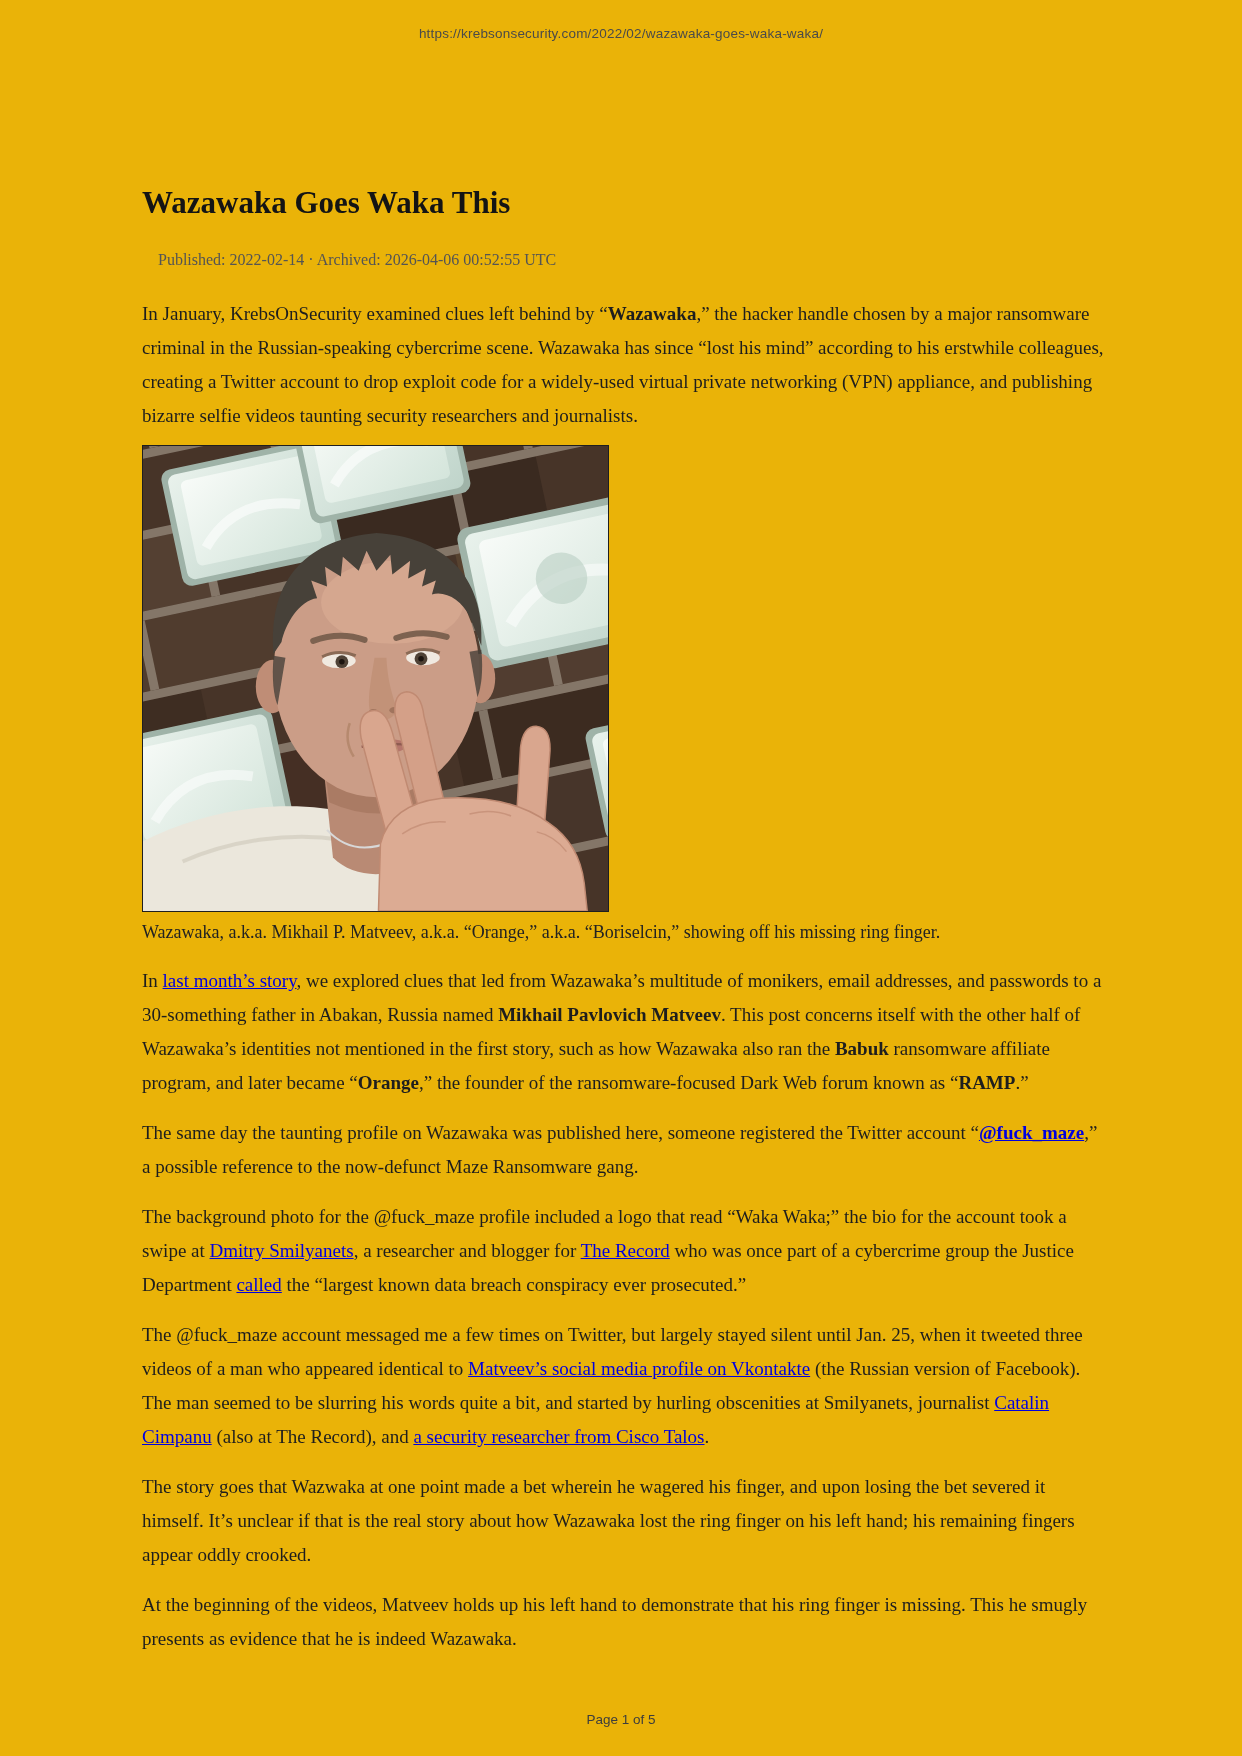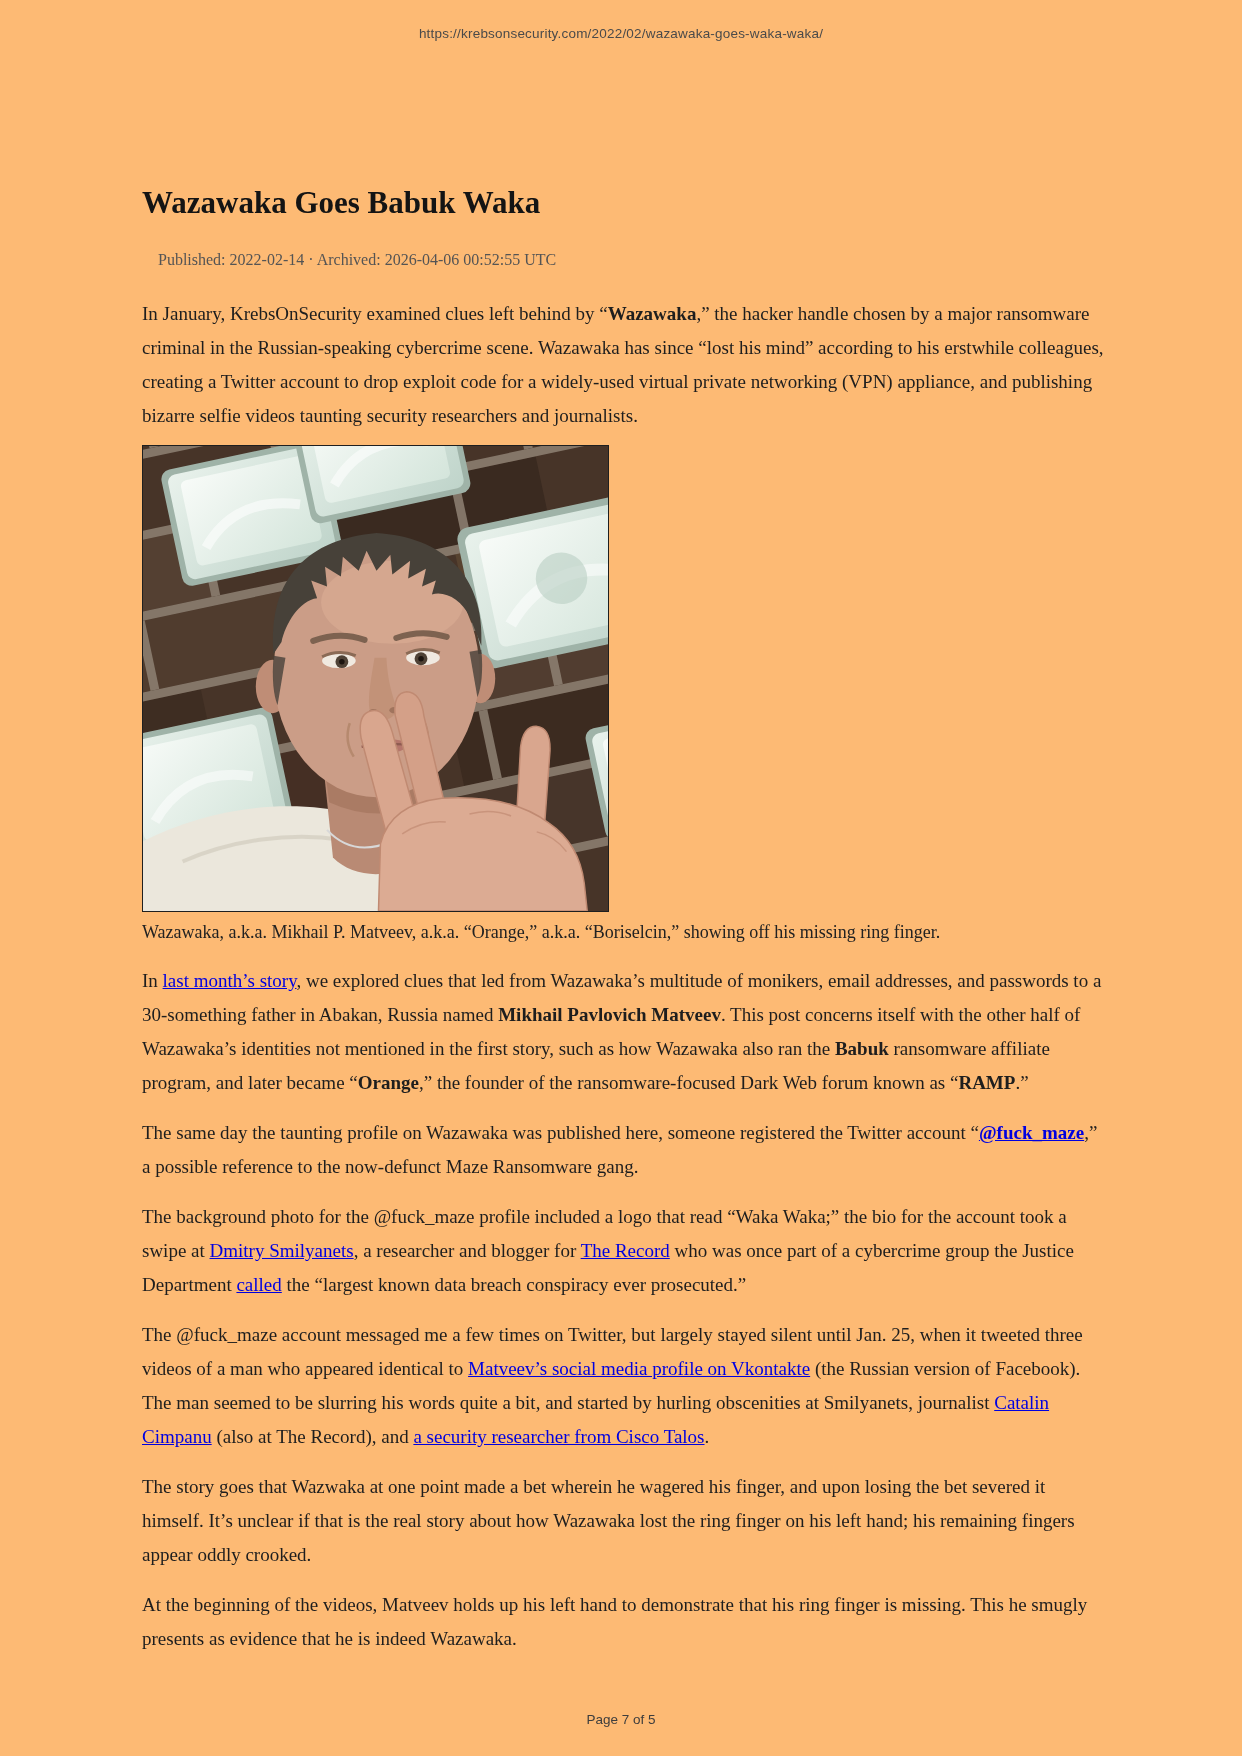--- a/index.html
+++ b/index.html
@@ -1,18 +1,18 @@
 <!DOCTYPE html>
 <html><head>
 <meta charset="utf-8">
 <style>
   html,body { margin:0; padding:0; background:#ffffff; }
   .page {
     position:relative; width:1242px; height:1756px; margin:0 auto;
-    background:#fdba74; overflow:hidden;
+    background:#eab308; overflow:hidden;
     font-family:"Liberation Serif", serif;
   }
   .url-header {
     position:absolute; top:26px; left:0; width:100%; text-align:center;
     font-family:"Liberation Sans", sans-serif; font-size:13.5px; color:#4a4a4a;
     letter-spacing:.2px;
   }
   article { position:absolute; left:142px; top:183px; width:962px; }
   h1.title {
     margin:0 0 26px 0; font-size:31px; line-height:40px; font-weight:bold;
@@ -34,21 +34,21 @@
   }
 </style>
 </head>
 <body>
 
 <div class="page">
 
   <div class="url-header">https://krebsonsecurity.com/2022/02/wazawaka-goes-waka-waka/</div>
 
   <article>
-    <h1 class="title">Wazawaka Goes Babuk Waka</h1>
+    <h1 class="title">Wazawaka Goes Waka This</h1>
     <div class="meta">Published: 2022-02-14 · Archived: 2026-04-06 00:52:55 UTC</div>
 
     <p class="body"><span>In January, KrebsOnSecurity examined clues left behind by “</span><span class="b">Wazawaka</span><span>,” the hacker handle chosen by a major ransomware criminal in the Russian-speaking cybercrime scene. Wazawaka has since “lost his mind” according to his erstwhile colleagues, creating a Twitter account to drop exploit code for a widely-used virtual private networking (VPN) appliance, and publishing bizarre selfie videos taunting security researchers and journalists.</span></p>
 
     <figure class="photo">
       <svg width="465" height="465" viewBox="0 0 470 470" xmlns="http://www.w3.org/2000/svg" role="img" aria-label="Selfie video still of a man in front of a glass-block brick wall, holding up his hand to show a missing ring finger">
         <defs>
           <linearGradient id="glass" x1="0" y1="0" x2="1" y2="1">
             <stop offset="0" stop-color="#e9f2ec"></stop>
             <stop offset="1" stop-color="#bfd4ca"></stop>
@@ -196,15 +196,15 @@
     <p class="caption">Wazawaka, a.k.a. Mikhail P. Matveev, a.k.a. “Orange,” a.k.a. “Boriselcin,” showing off his missing ring finger.</p>
 
     <p class="body"><span>In </span><a href="#" class="link">last month’s story</a><span>, we explored clues that led from Wazawaka’s multitude of monikers, email addresses, and passwords to a 30-something father in Abakan, Russia named </span><span class="b">Mikhail Pavlovich Matveev</span><span>. This post concerns itself with the other half of Wazawaka’s identities not mentioned in the first story, such as how Wazawaka also ran the </span><span class="b">Babuk</span><span> ransomware affiliate program, and later became “</span><span class="b">Orange</span><span>,” the founder of the ransomware-focused Dark Web forum known as “</span><span class="b">RAMP</span><span>.”</span></p>
     <p class="body"><span>The same day the taunting profile on Wazawaka was published here, someone registered the Twitter account “</span><a href="#" class="link b">@fuck_maze</a><span>,” a possible reference to the now-defunct Maze Ransomware gang.</span></p>
     <p class="body"><span>The background photo for the @fuck_maze profile included a logo that read “Waka Waka;” the bio for the account took a swipe at </span><a href="#" class="link">Dmitry Smilyanets</a><span>, a researcher and blogger for </span><a href="#" class="link">The Record</a><span> who was once part of a cybercrime group the Justice Department </span><a href="#" class="link">called</a><span> the “largest known data breach conspiracy ever prosecuted.”</span></p>
     <p class="body"><span>The @fuck_maze account messaged me a few times on Twitter, but largely stayed silent until Jan. 25, when it tweeted three videos of a man who appeared identical to </span><a href="#" class="link">Matveev’s social media profile on Vkontakte</a><span> (the Russian version of Facebook). The man seemed to be slurring his words quite a bit, and started by hurling obscenities at Smilyanets, journalist </span><a href="#" class="link">Catalin Cimpanu</a><span> (also at The Record), and </span><a href="#" class="link">a security researcher from Cisco Talos</a><span>.</span></p>
     <p class="body"><span>The story goes that Wazwaka at one point made a bet wherein he wagered his finger, and upon losing the bet severed it himself. It’s unclear if that is the real story about how Wazawaka lost the ring finger on his left hand; his remaining fingers appear oddly crooked.</span></p>
     <p class="body"><span>At the beginning of the videos, Matveev holds up his left hand to demonstrate that his ring finger is missing. This he smugly presents as evidence that he is indeed Wazawaka.</span></p>
   </article>
 
-  <div class="page-footer">Page 7 of 5</div>
+  <div class="page-footer">Page 1 of 5</div>
 
 </div>
 
 </body></html>

